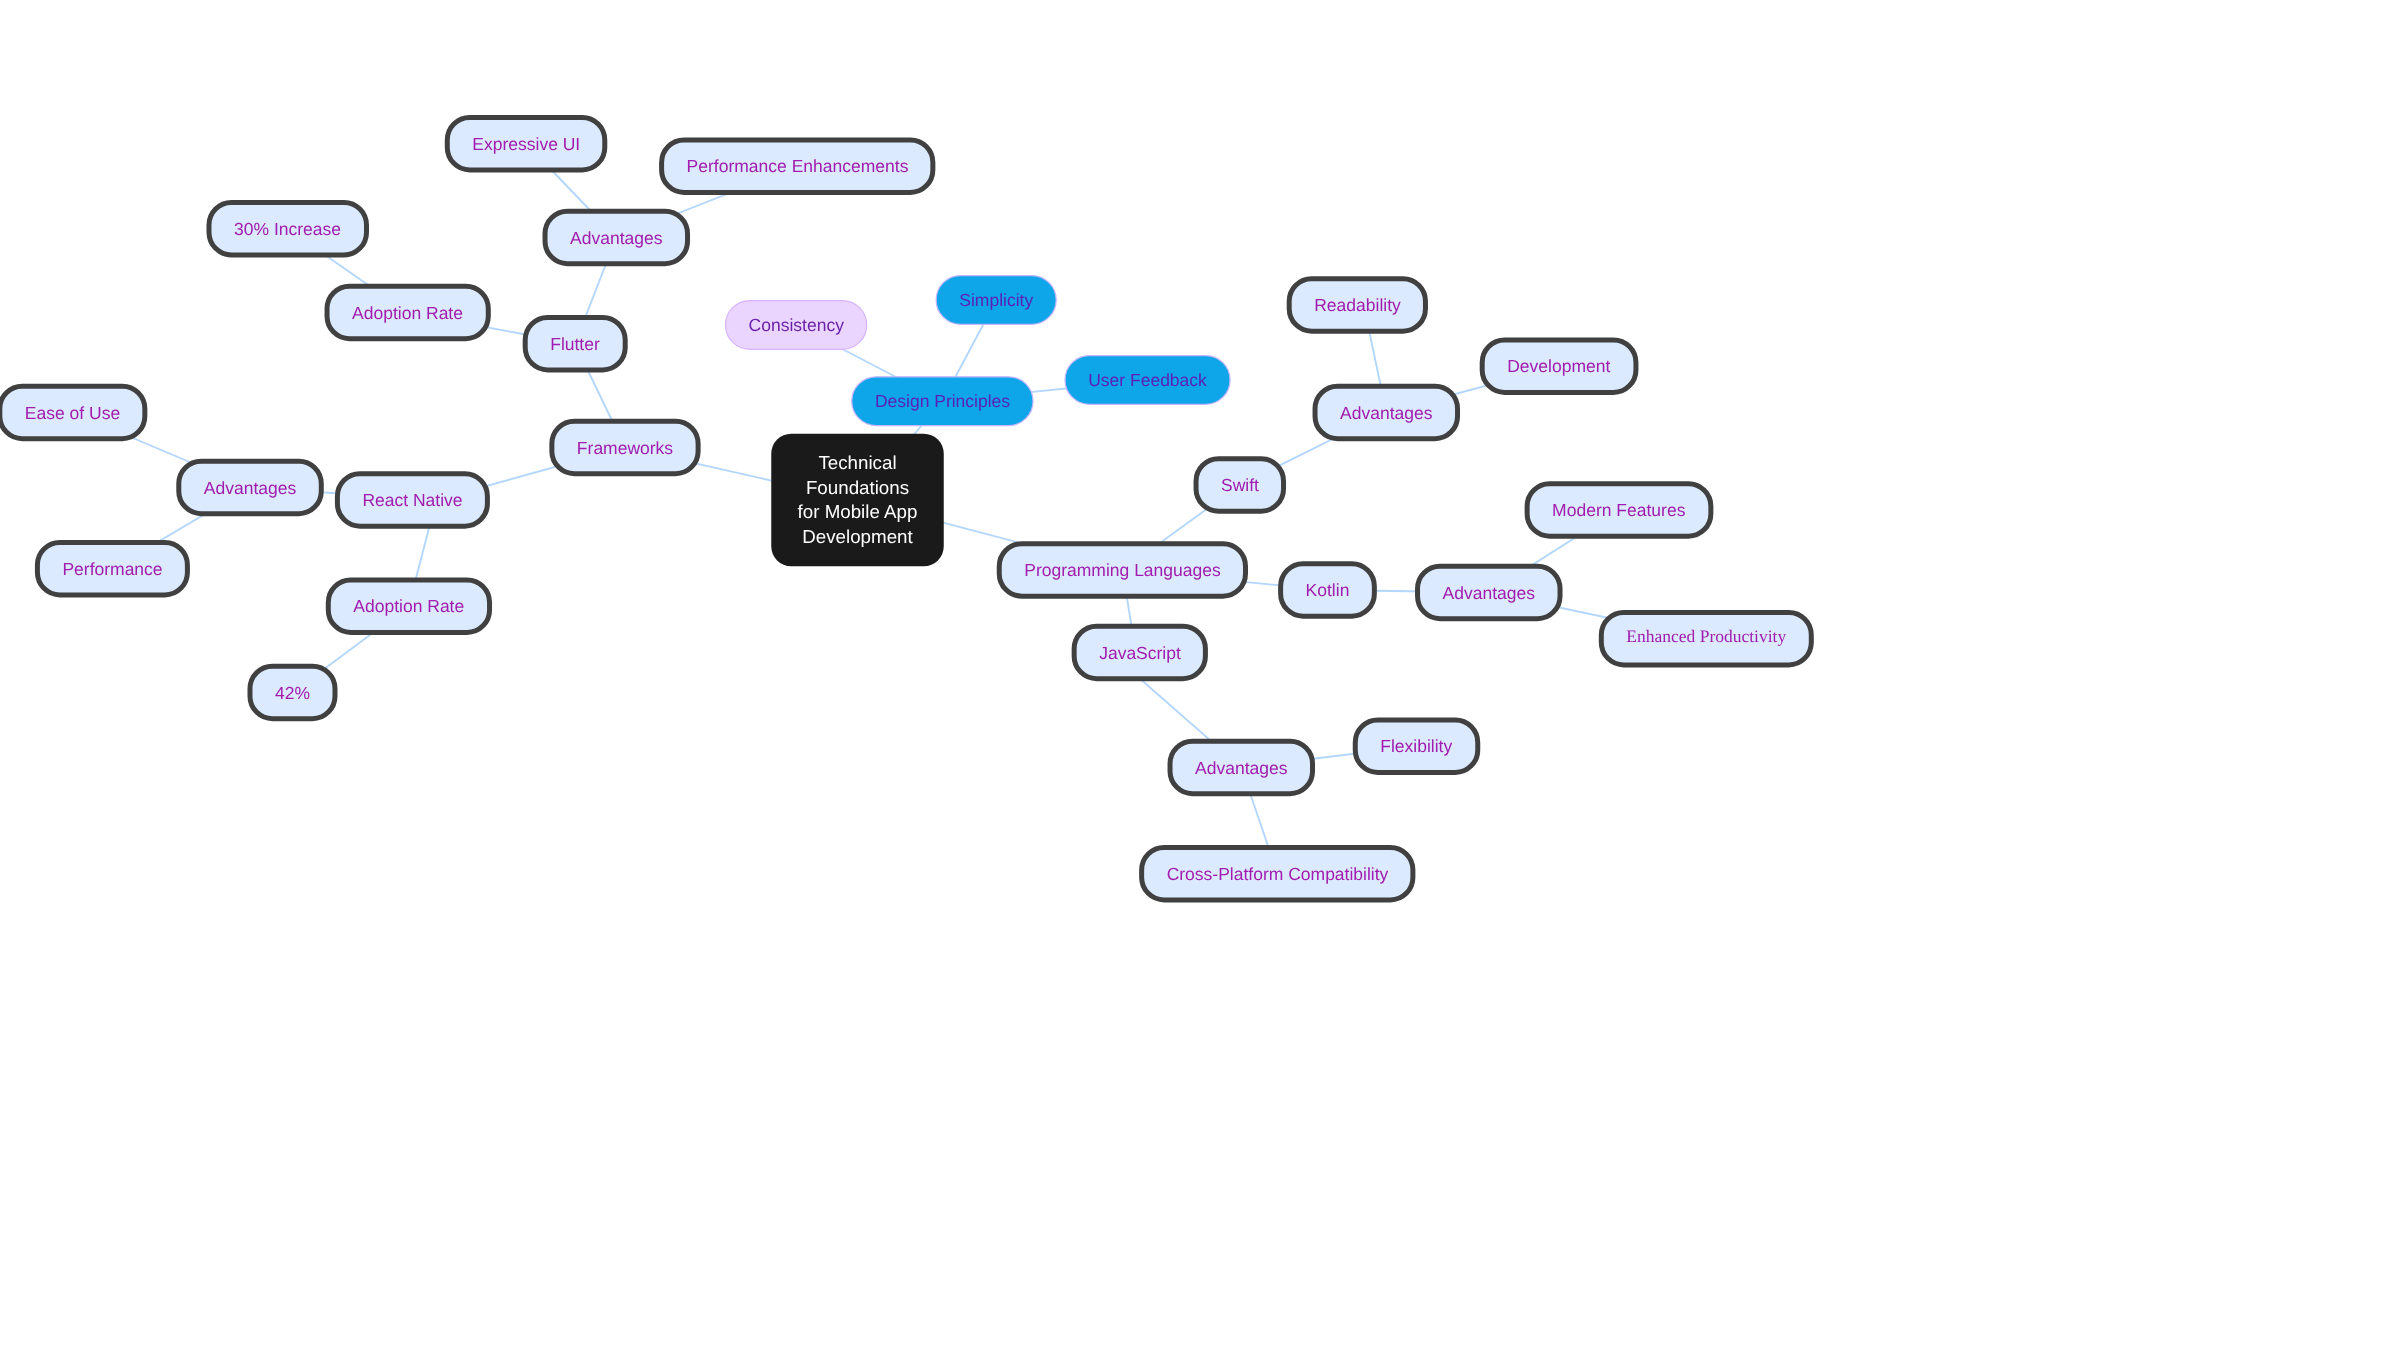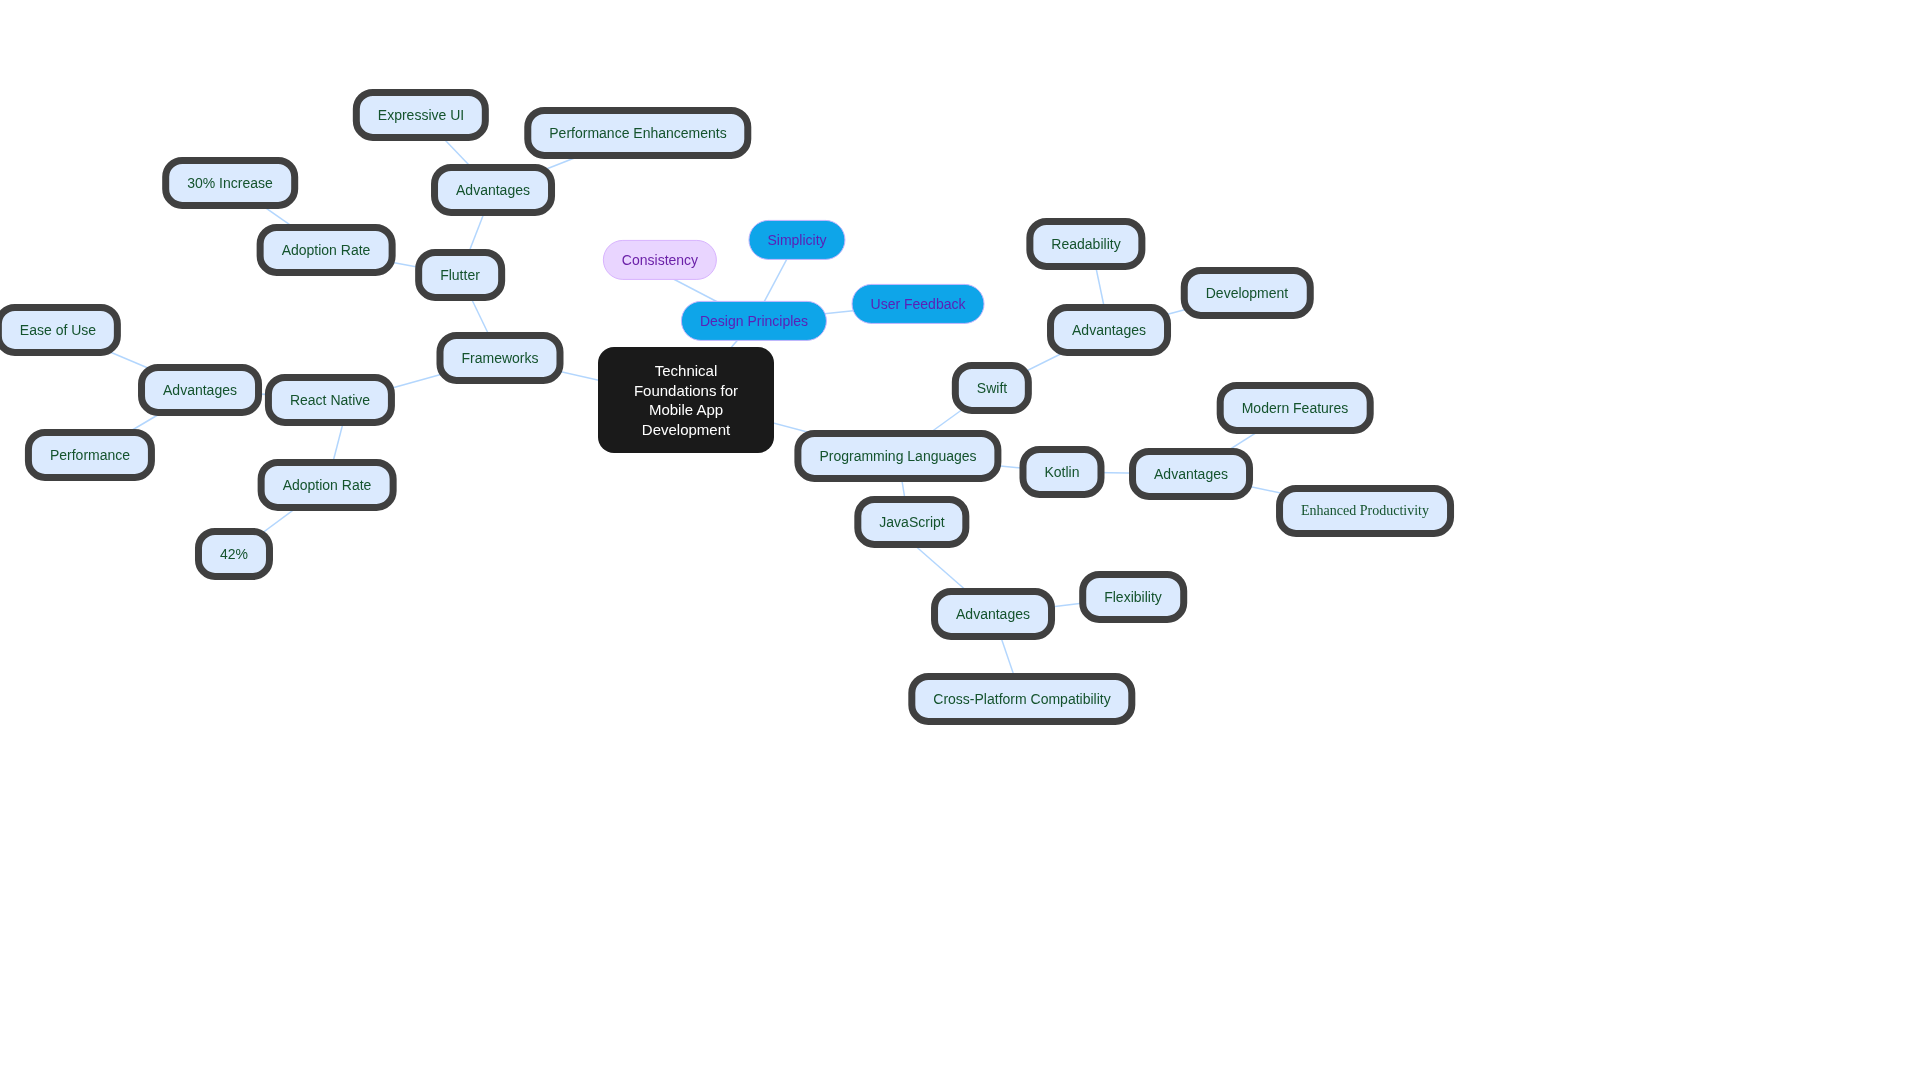--- a/index.html
+++ b/index.html
@@ -36,28 +36,28 @@
       padding: 10px 18px;
       white-space: nowrap;
     }
     .node-center {
       background: #1a1a1a;
       color: #ffffff;
       border-radius: 16px;
       font-size: 15px;
       font-weight: 500;
       white-space: normal;
-      width: 176px;
+      width: 138px;
       text-align: center;
       padding: 14px 18px;
     }
     .node-blue {
       background: #dbeafe;
-      color: #14532d;
-      border: 7px solid #404040;
+      color: #a21caf;
+      border: 4px solid #404040;
     }
     .node-purple {
       background: #e9d5ff;
       color: #6b21a8;
       border: 1px solid #d8b4fe;
     }
     .node-light-purple {
       background: #0ea5e9;
       color: #5b21b6;
       border: 1px solid #c4b5fd;
@@ -109,21 +109,21 @@
       <div class="node node-blue" style="left: 638px; top: 133px;">Performance Enhancements</div>
       <div class="node node-blue" style="left: 330px; top: 400px;">React Native</div>
       <div class="node node-blue" style="left: 326px; top: 250px;">Adoption Rate</div>
       <div class="node node-blue" style="left: 230px; top: 183px;">30% Increase</div>
       <div class="node node-blue" style="left: 200px; top: 390px;">Advantages</div>
       <div class="node node-blue" style="left: 58px; top: 330px;">Ease of Use</div>
       <div class="node node-blue" style="left: 90px; top: 455px; text-align: center;">Performance</div>
       <div class="node node-blue" style="left: 327px; top: 485px;">Adoption Rate</div>
       <div class="node node-blue" style="left: 234px; top: 554px;">42%</div>
       <div class="node node-light-purple" style="left: 754px; top: 321px;">Design Principles</div>
-      <div class="node node-purple" style="left: 660px; top: 260px;">Consistency</div>
+      <div class="node node-purple" style="left: 637px; top: 260px;">Consistency</div>
       <div class="node node-light-purple" style="left: 797px; top: 240px;">Simplicity</div>
       <div class="node node-light-purple" style="left: 918px; top: 304px;">User Feedback</div>
       <div class="node node-blue" style="left: 898px; top: 456px;">Programming Languages</div>
       <div class="node node-blue" style="left: 992px; top: 388px;">Swift</div>
       <div class="node node-blue" style="left: 1109px; top: 330px;">Advantages</div>
       <div class="node node-blue" style="left: 1086px; top: 244px;">Readability</div>
       <div class="node node-blue" style="left: 1247px; top: 293px;">Development</div>
       <div class="node node-blue" style="left: 1062px; top: 472px;">Kotlin</div>
       <div class="node node-blue" style="left: 1191px; top: 474px;">Advantages</div>
       <div class="node node-blue" style="left: 1295px; top: 408px;">Modern Features</div>

